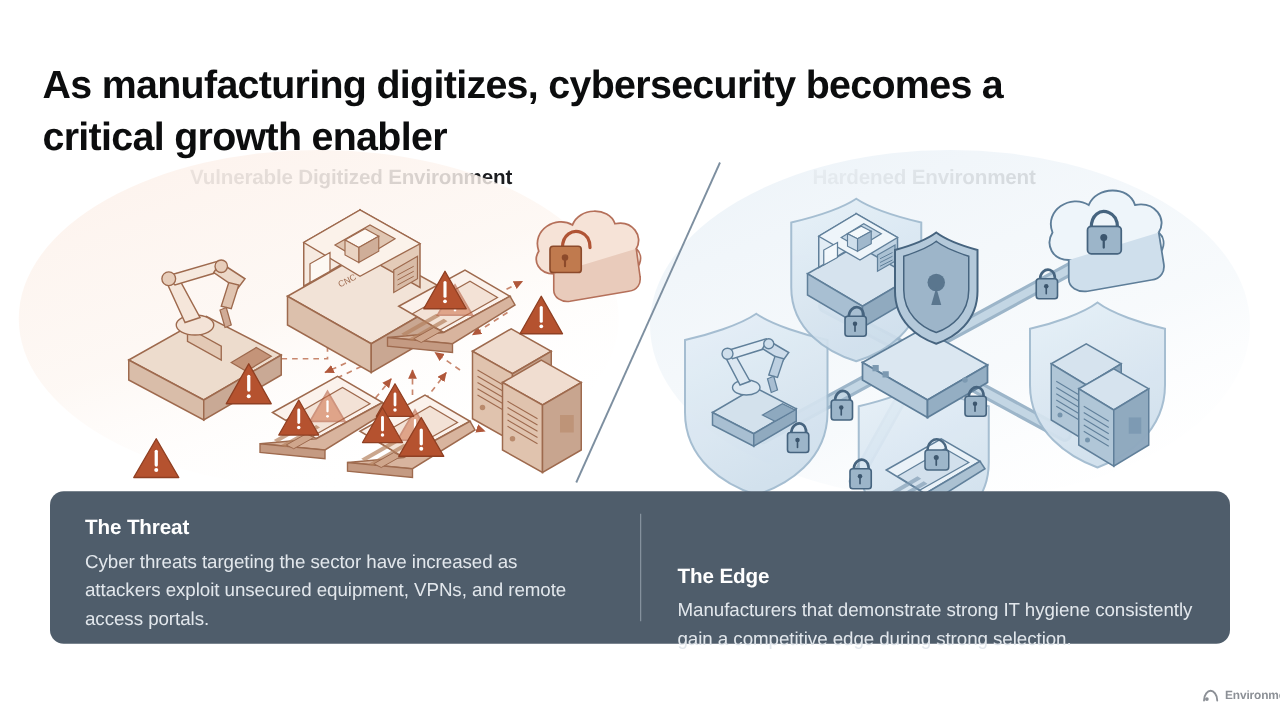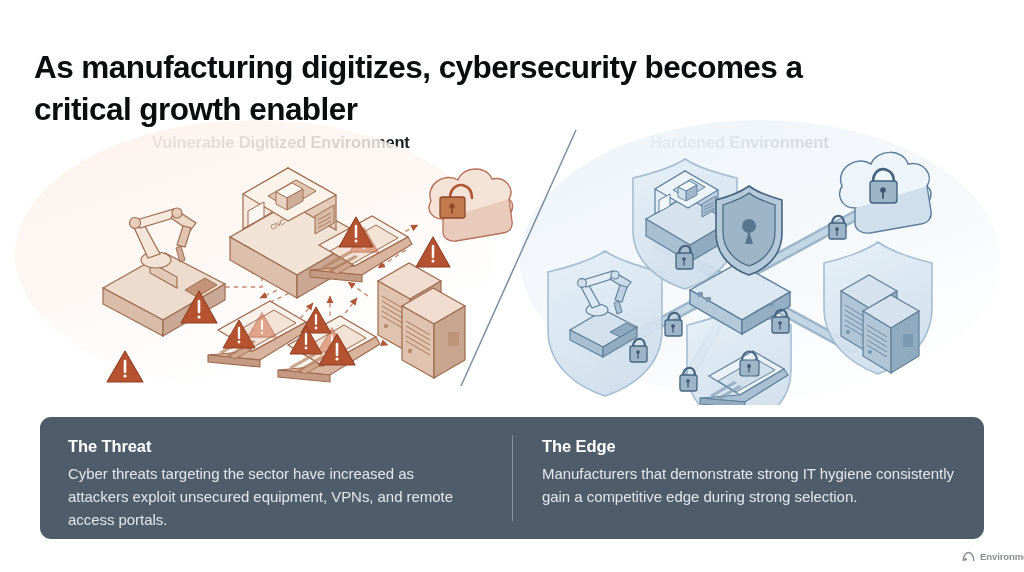--- a/index.html
+++ b/index.html
@@ -54,36 +54,36 @@
     top: 120px;
     width: 1024px;
     height: 285px;
   }
   #stage svg { display: block; }
 
   
   #callouts {
     position: absolute;
     left: 40px;
-    top: 417px;
+    top: 393px;
     width: 944px;
     height: 122px;
     background: #4f5d6b;
     border-radius: 11px;
     display: flex;
     box-sizing: border-box;
   }
   .callout {
     flex: 1 1 50%;
     box-sizing: border-box;
     padding: 20px 28px 0 28px;
     position: relative;
   }
   .callout.left { padding-right: 36px; }
-  .callout.right { padding-left: 30px; }
+  .callout.right { padding-left: 30px; margin-top: 39px; }
   #callout-divider {
     position: absolute;
     left: 472px;
     top: 18px;
     width: 1px;
     height: 86px;
     background: #8e9aa6;
     opacity: .85;
   }
   .callout-title {

